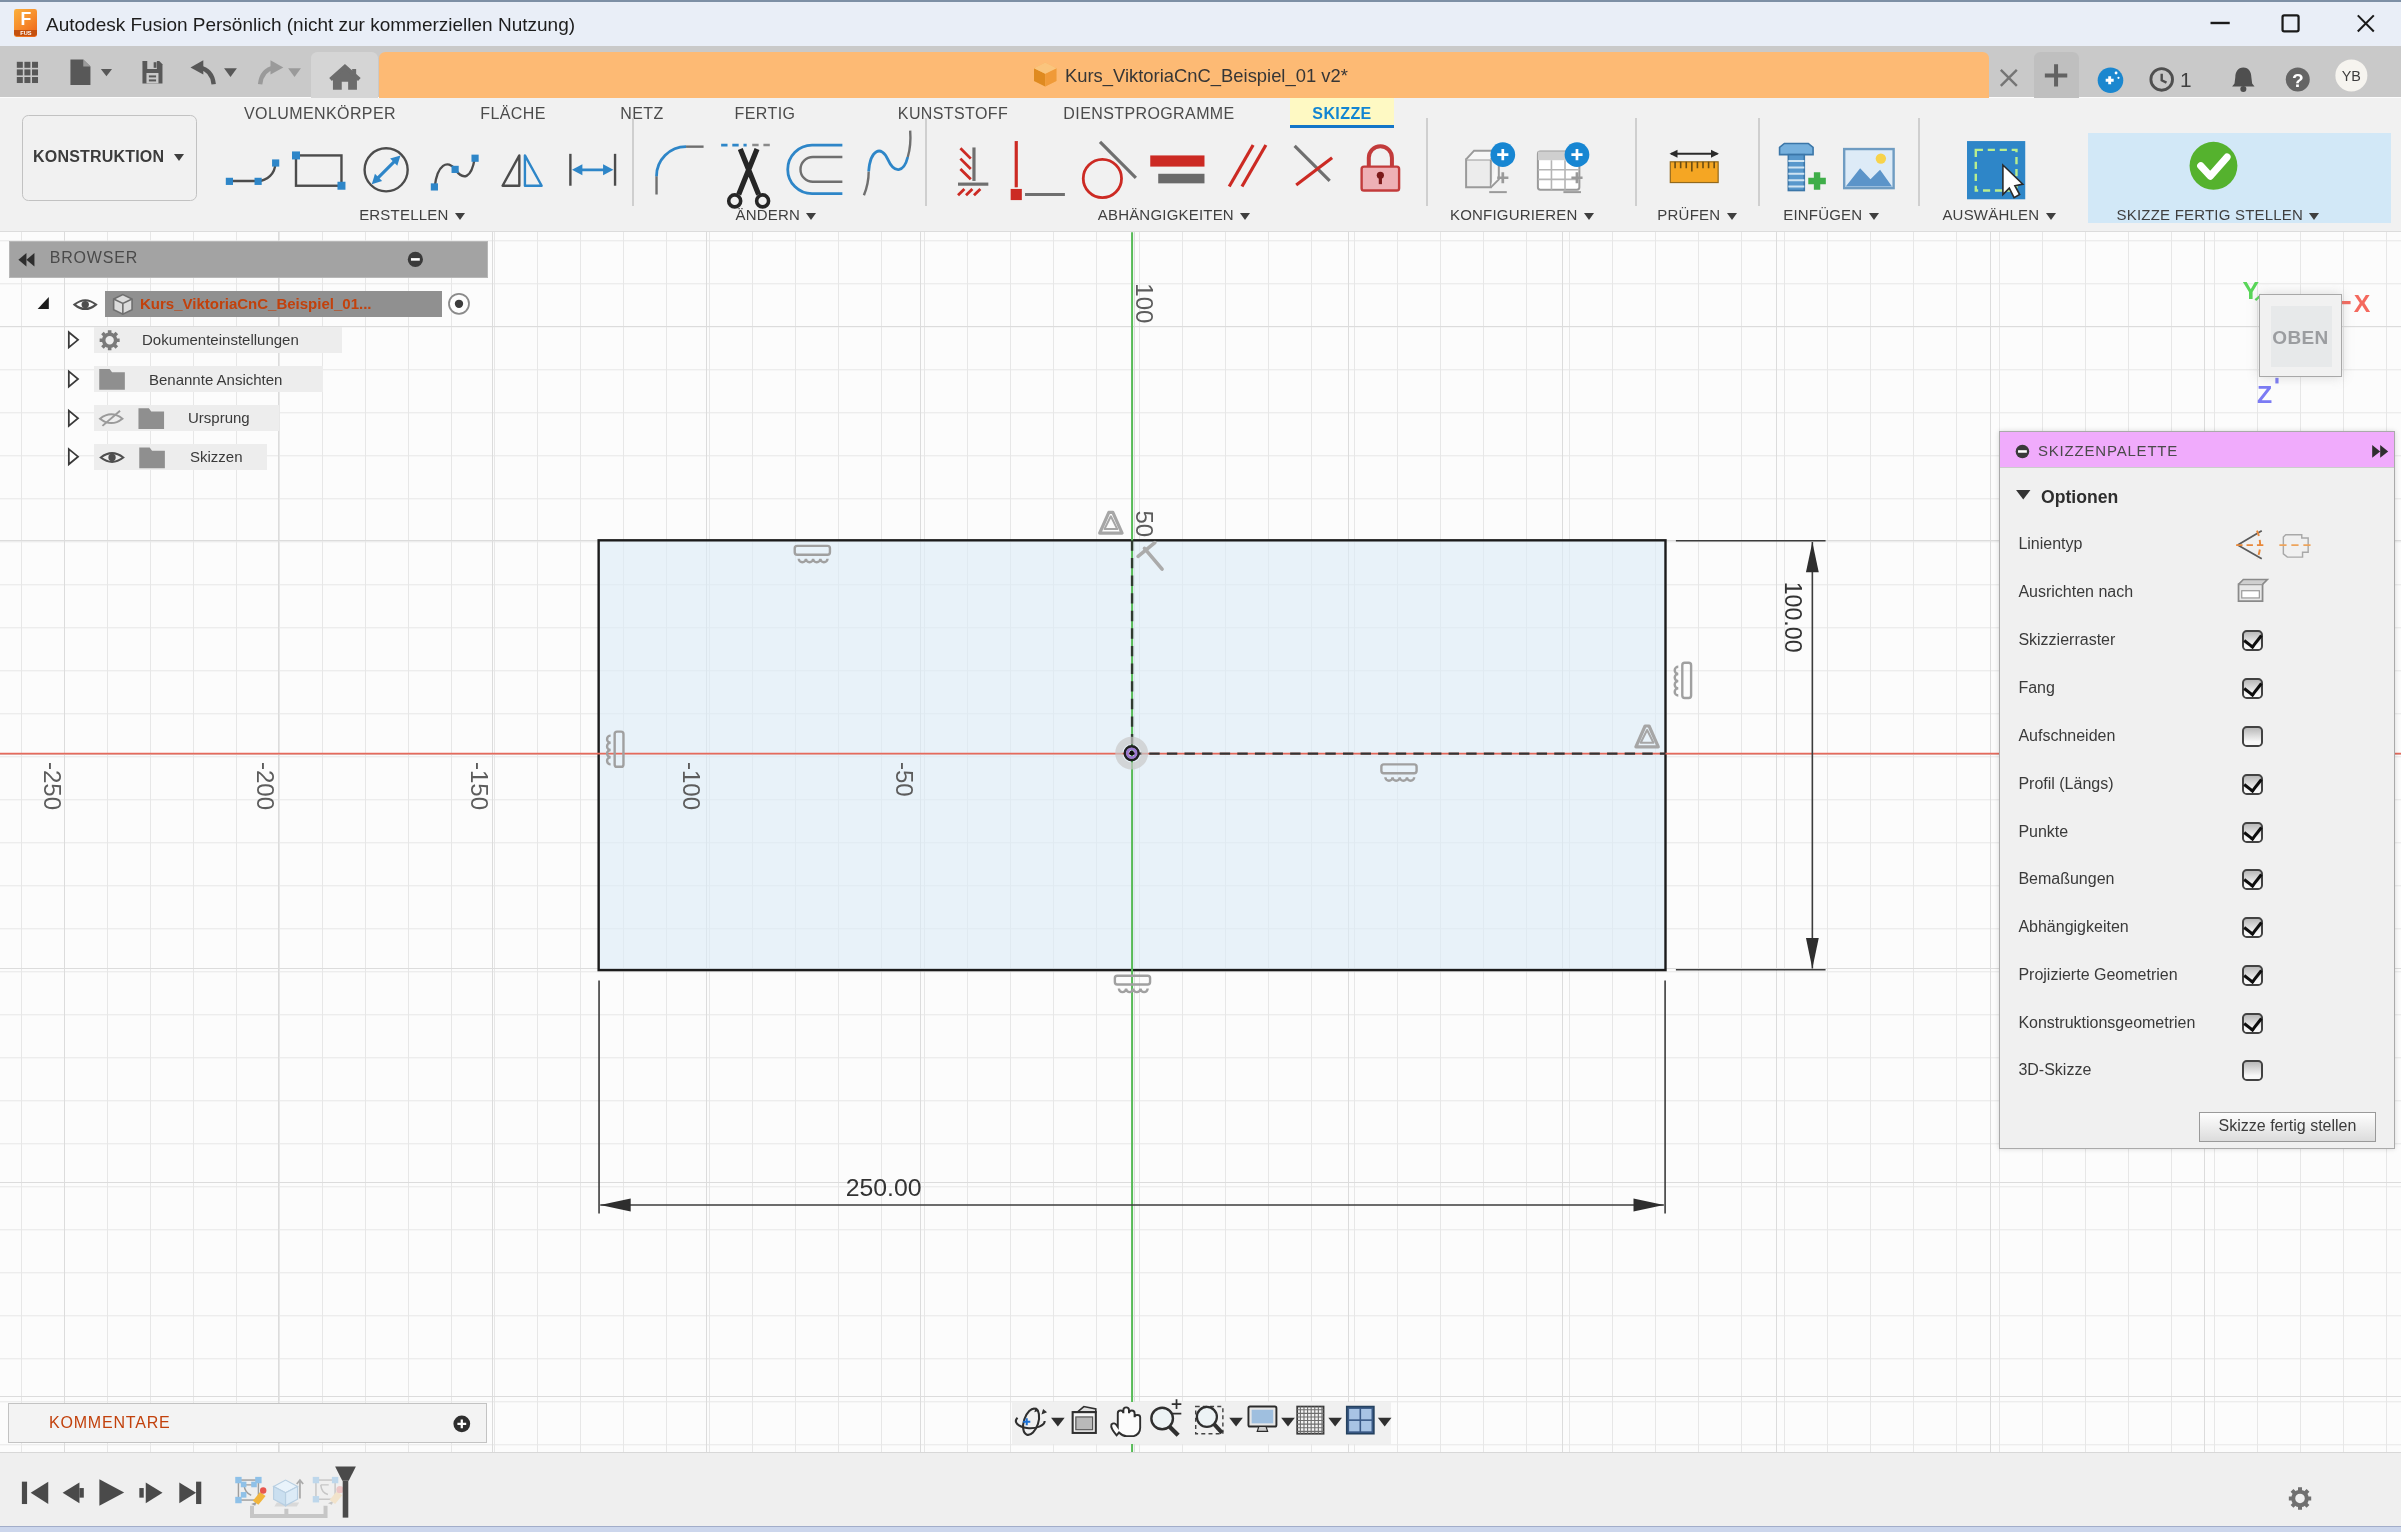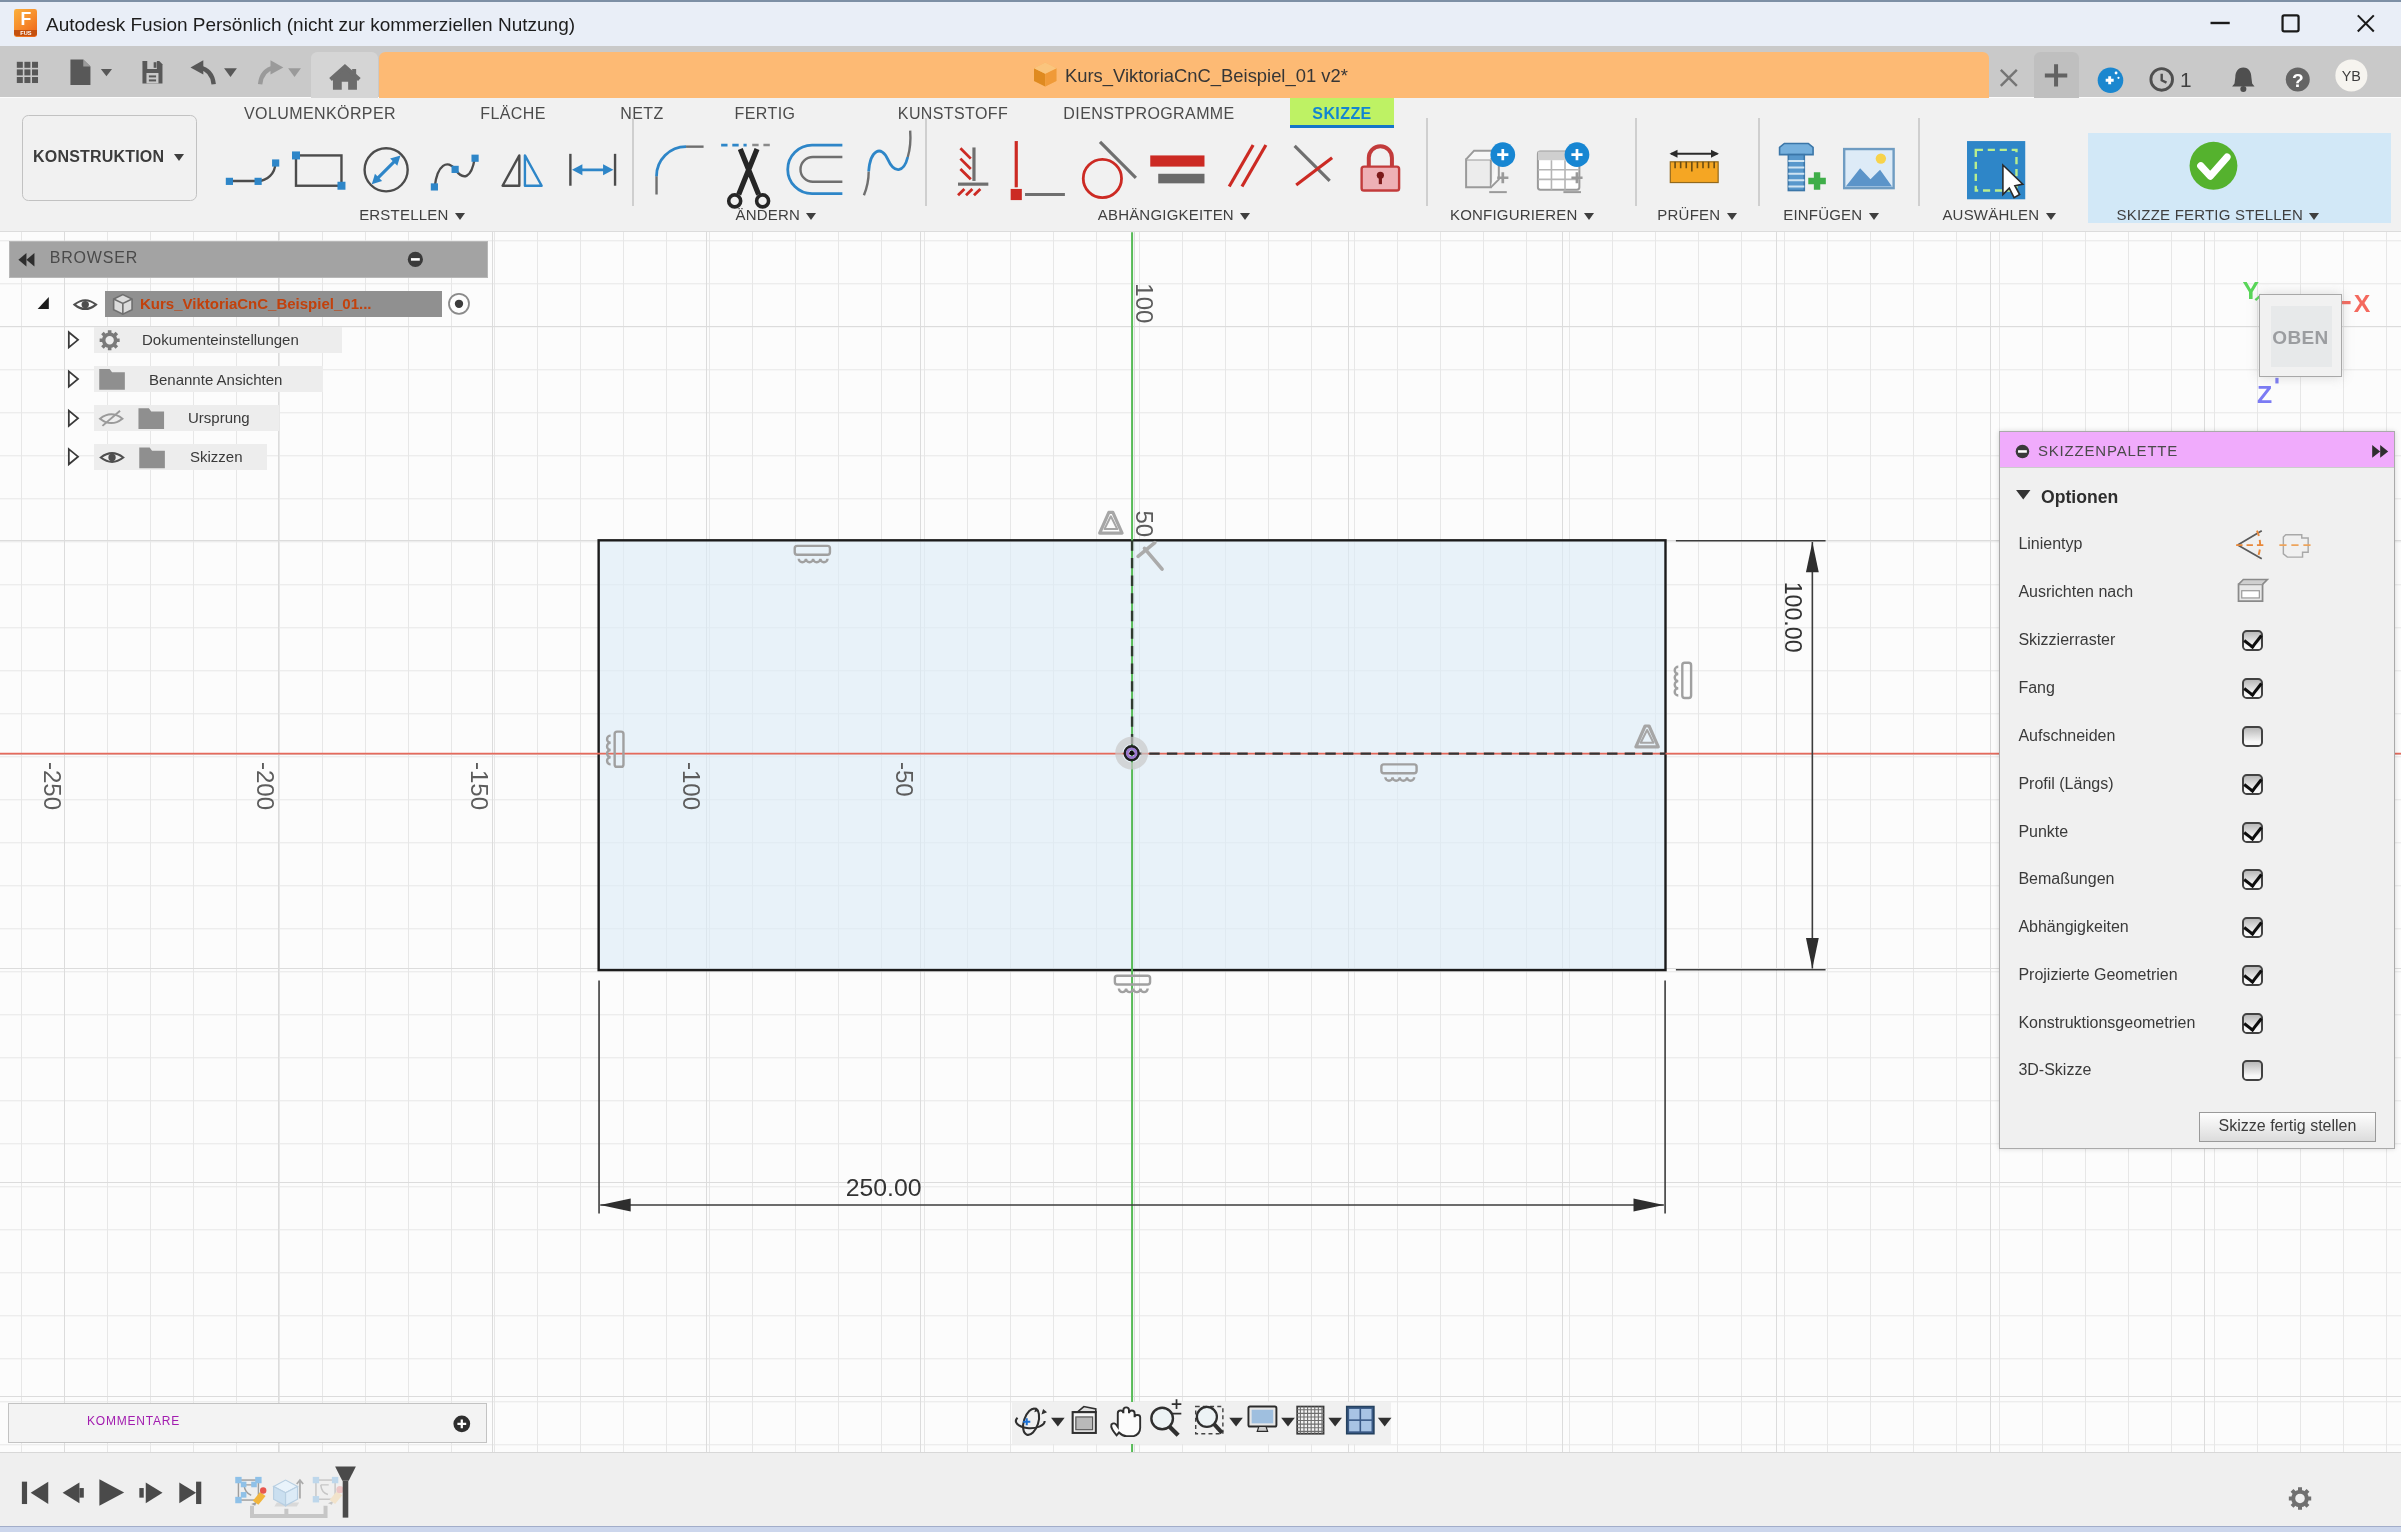--- a/index.html
+++ b/index.html
@@ -13,21 +13,21 @@
   #fusionlogo .f { position:absolute; left:0; top:0px; width:23px; text-align:center; font-weight:bold; font-size:17.6px; color:#fff; }
   #fusionlogo .fus { position:absolute; left:0; bottom:0.8px; width:23px; text-align:center; font-weight:bold; font-size:5.6px; color:#fff; background:#c4500e; border-radius:0 0 2.4px 2.4px; }
   #toolbar { left:0; top:46px; width:2401px; height:51px; background:#c9c9c9; }
   #hometab { left:311px; top:52px; width:67px; height:46px; background:#d5d5d5; border-radius:6.4px 6.4px 0 0; }
   #doctab { left:379px; top:52px; width:1610px; height:46px; background:#fdba74; border-radius:6.4px 6.4px 0 0; }
   #doctab .title { position:absolute; left:686px; top:12.8px; font-size:18.4px; color:#363636; }
   #plustab { left:2034px; top:52px; width:45px; height:46px; background:#bfbfbf; border-radius:6.4px 6.4px 0 0; }
   
   #ribbon { left:0; top:98px; width:2401px; height:134px; background:#f1f1f1; border-bottom:0.8px solid #dcdcdc; }
   .menutab { position:absolute; top:0px; height:30px; line-height:32px; font-size:16px; color:#4b4b4b; letter-spacing:0.4px; text-align:center; }
-  #tab-skizze { background:#bef264; color:#1285d2; border-bottom:3.2px solid #1476c8; font-weight:bold; }
+  #tab-skizze { background:#fef9c3; color:#1285d2; border-bottom:3.2px solid #1476c8; font-weight:bold; }
   #konstruktion { left:22.4px; top:115px; width:175px; height:86px; border:1.6px solid #c2c2c2; border-radius:6.4px; }
   #konstruktion .klbl { position:absolute; left:9.6px; top:32px; font-size:16px; font-weight:bold; color:#3c3c3c; letter-spacing:0.2px; white-space:nowrap; }
   .grouplabel { position:absolute; top:108px; font-size:15px; color:#3f3f3f; letter-spacing:0.2px; text-align:center; white-space:nowrap; }
   .gdivider { position:absolute; top:20px; height:88px; width:1.6px; background:#cfcfcf; }
   #sfs-block { left:2088px; top:35px; width:303px; height:90px; background:#d2e8f7; }
   .caret { display:inline-block; width:0; height:0; border-left:5.6px solid transparent; border-right:5.6px solid transparent; border-top:7.2px solid #3f3f3f; vertical-align:middle; margin-left:6.4px; }
   
   #canvas { left:0; top:232px; width:2401px; height:1220px;
     background-color:#fcfcfc;
     background-image:
@@ -50,21 +50,21 @@
   .prow { position:absolute; left:18.4px; font-size:16px; color:#3a3a3a; }
   .cb { position:absolute; left:242px; width:21px; height:21px; border-radius:4.8px; border:2px solid #424242; background:linear-gradient(#b9b9b9,#f8f8f8 80%); }
   .cb.on:after { content:""; position:absolute; left:3.2px; top:-0.8px; width:8.8px; height:12.8px; border:solid #0d0d0d; border-width:0 3.2px 3.2px 0; transform:rotate(38deg); }
   #sfs-btn { left:2199px; top:1112px; width:177px; height:30px; background:linear-gradient(#fefefe,#dcdcdc); border:1.6px solid #9a9a9a; font-size:16px; color:#3c3c3c; text-align:center; line-height:26.4px; }
   
   #viewcube { left:2259px; top:294px; width:83px; height:83px; background:#f1f1f1; border:1.2px solid #a8a8a8; box-shadow:0 0 11.2px rgba(140,140,140,0.3); }
   #viewcube .inner { position:absolute; left:11.2px; top:11.2px; width:61px; height:61px; background:#e7e9ea; }
   #viewcube .t { position:absolute; left:0; top:32px; width:100%; text-align:center; font-size:19px; font-weight:bold; color:#9b9da0; letter-spacing:0.4px; }
   
   #kommentare { left:8px; top:1403px; width:479px; height:40px; background:#f3f3f3; border:1.6px solid #c3c3c3; }
-  #kommentare .t { position:absolute; left:40px; top:9.6px; font-size:12px; color:#a21caf; letter-spacing:0.8px;margin-left:38px; }
+  #kommentare .t { position:absolute; left:40px; top:9.6px; font-size:16px; color:#c2410c; letter-spacing:0.8px; }
   #navbar { left:1012px; top:1402px; width:379px; height:42px; background:#f0f0f0; }
   #bottombar { left:0; top:1452px; width:2401px; height:74px; background:#efefef; border-top:0.8px solid #d8d8d8; }
   #taskbar { left:0; top:1526px; width:2401px; height:6.4px; background:#ccd6ec; border-top:1.6px solid #a2adc9; }
 </style>
 </head>
 <body>
 <div id="canvas" class="abs"></div>
 <svg id="scene" class="abs" viewBox="0 0 3000 1914">
   <defs>
     <g id="con-h" stroke="#a0a0a0" stroke-width="3" fill="none">

